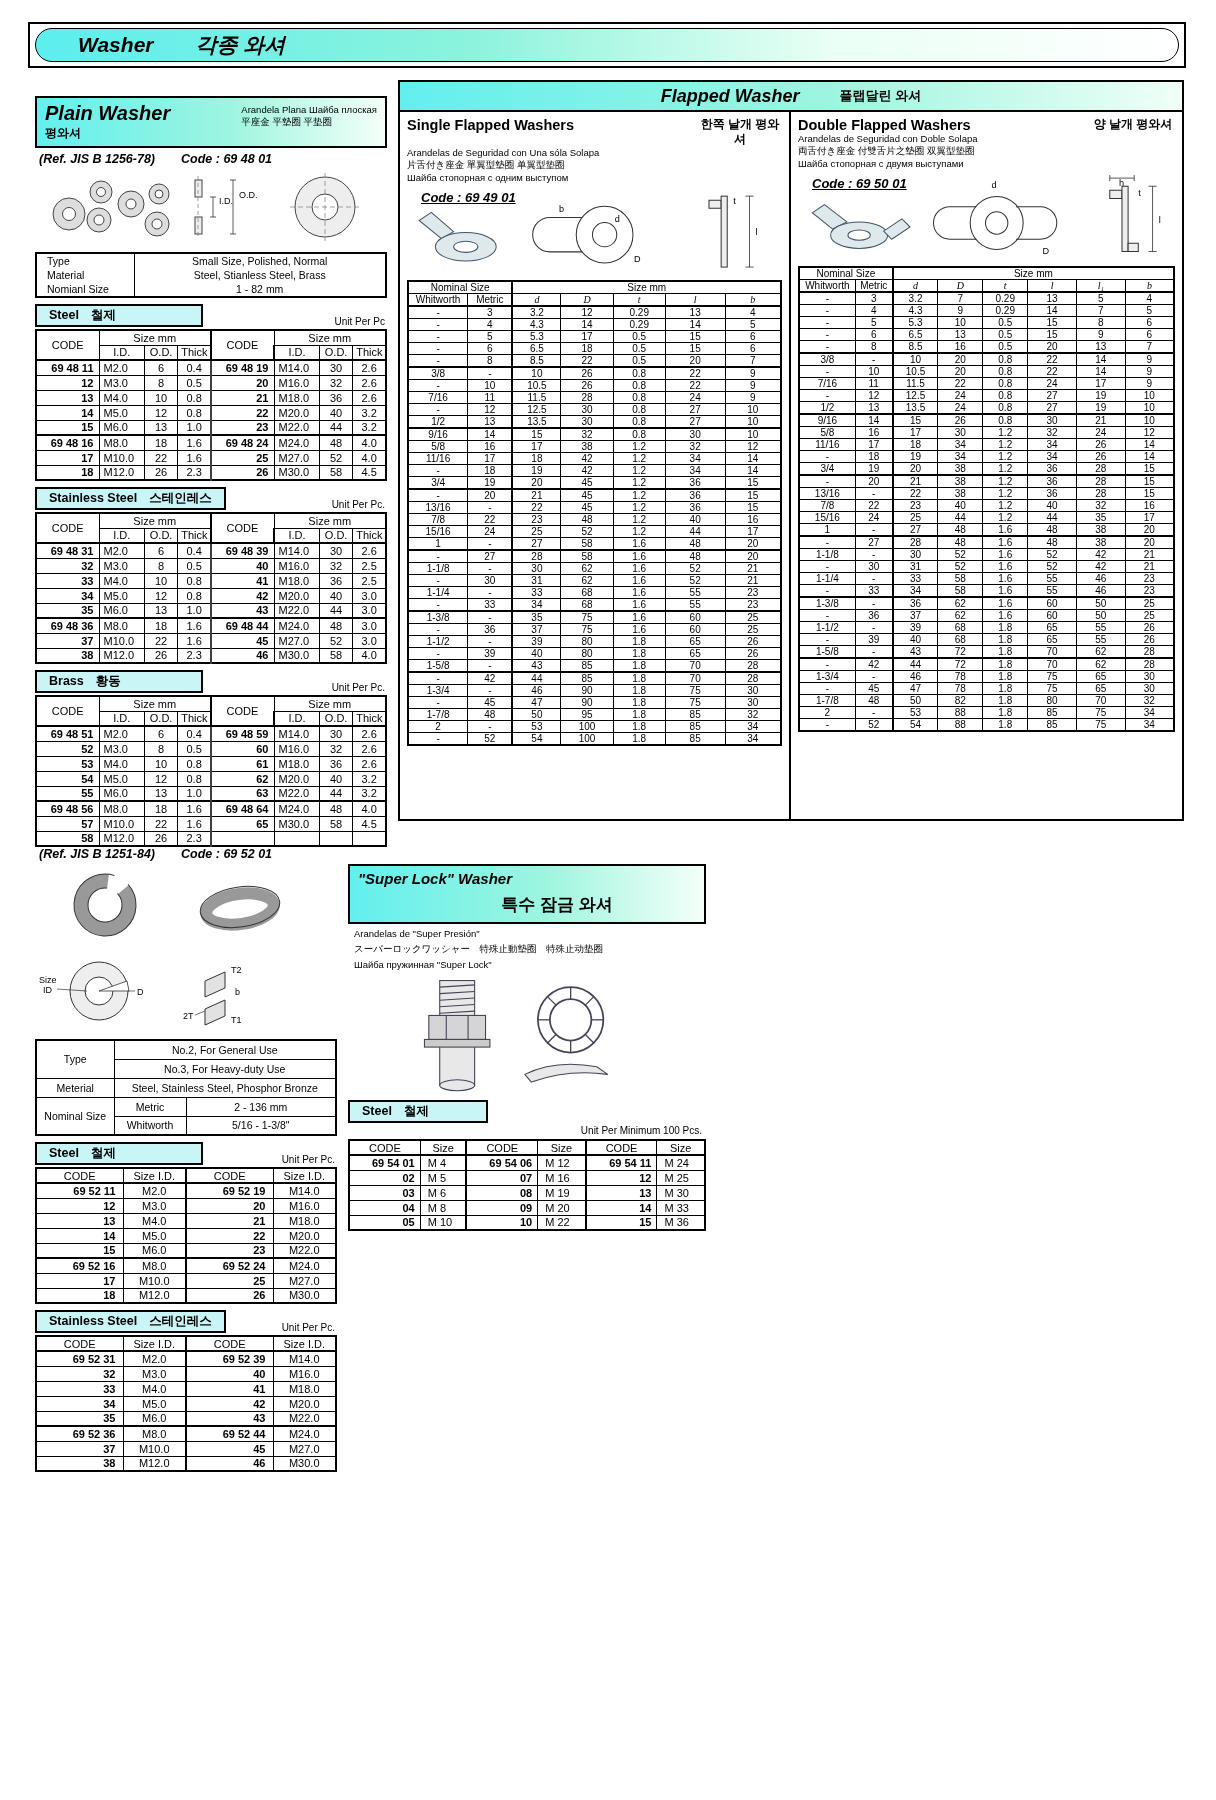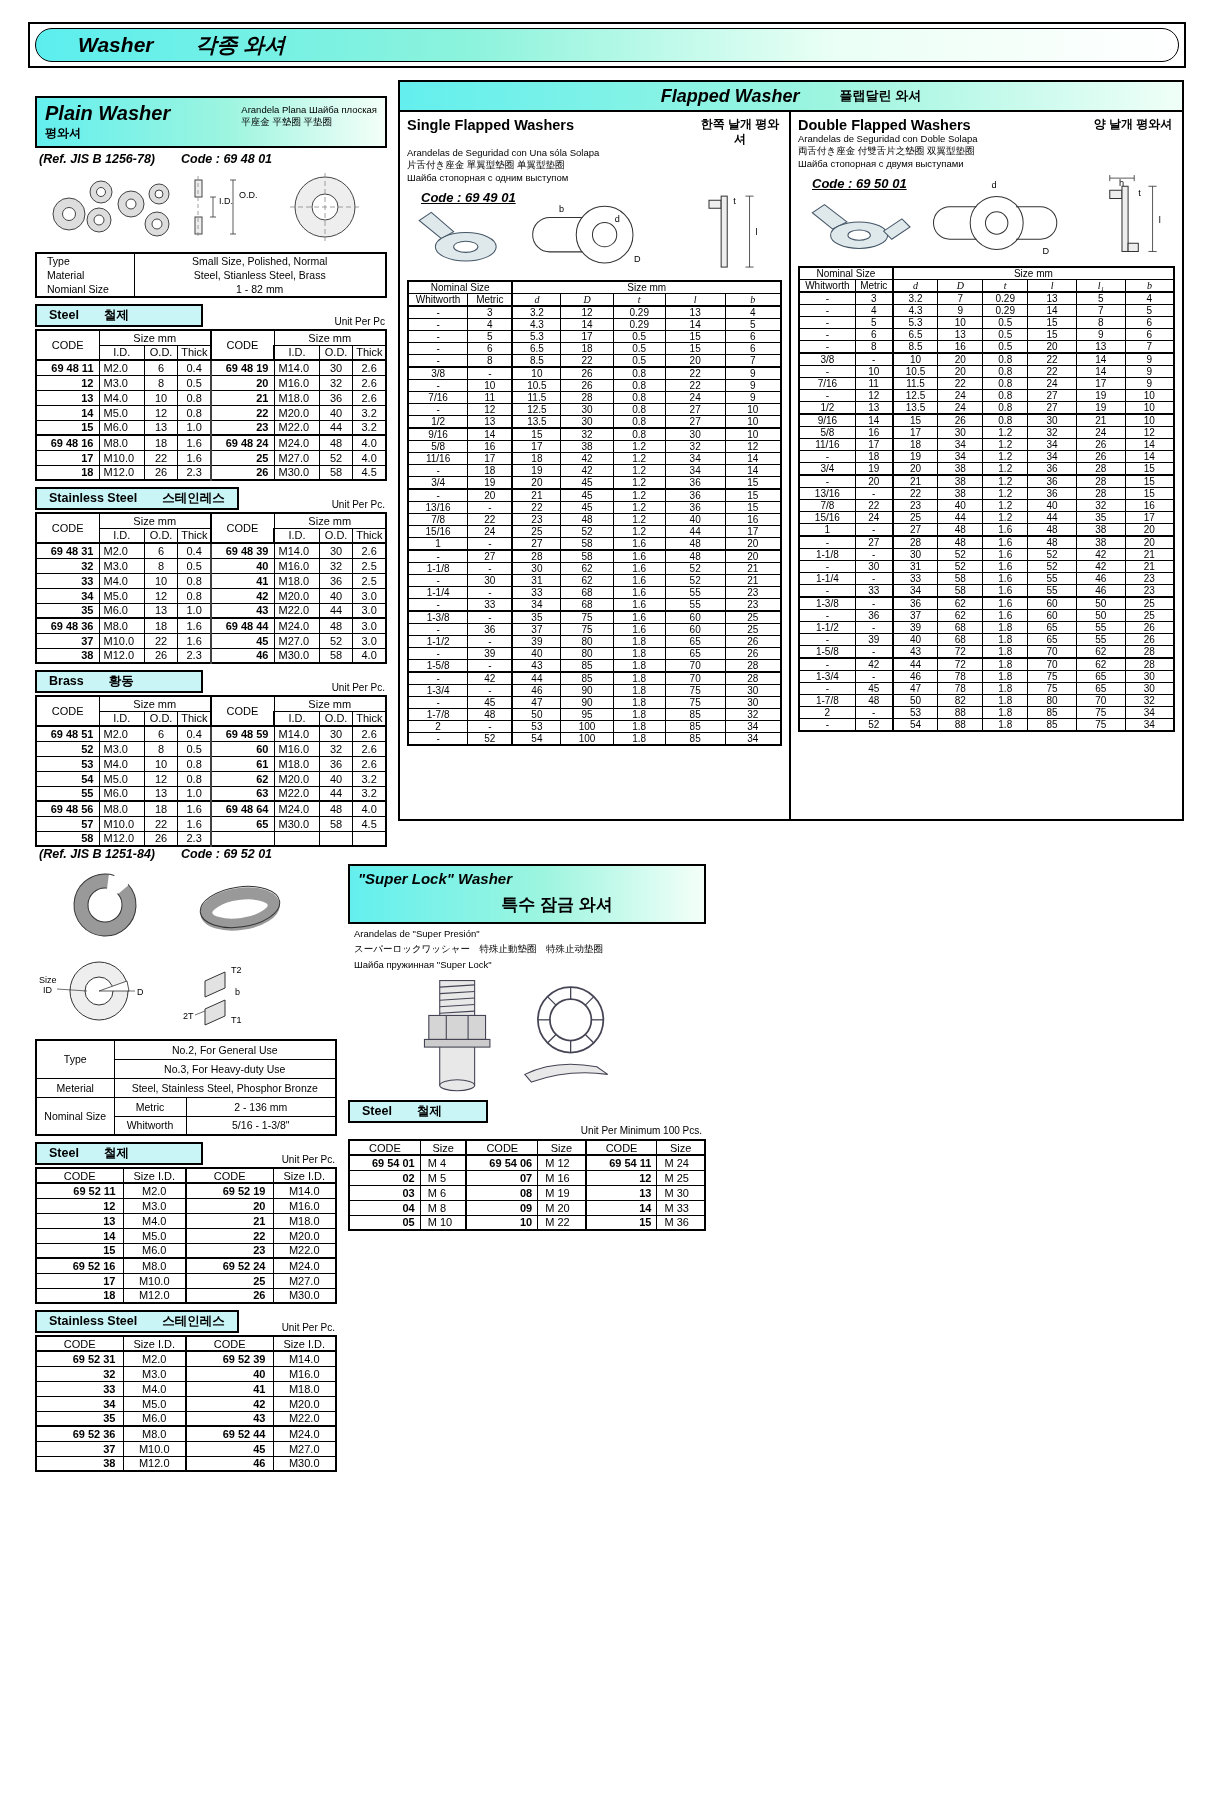--- a/index.html
+++ b/index.html
@@ -21,21 +21,21 @@
   .sec-title { font-style:italic; font-weight:bold; font-size:20px; }
   .sec-title-sm { font-style:italic; font-weight:bold; font-size:15px; }
   .kr-sub { font-weight:bold; font-size:12px; }
   .tiny { font-size:9.5px; line-height:1.3; }
   .ref-line { font-style:italic; font-weight:bold; font-size:12.5px; margin:4px 0 2px 4px; }
   .ref-line span + span { margin-left:26px; }
 
   .chip-row { display:flex; justify-content:space-between; align-items:flex-end; margin:6px 0 2px 0; }
   .chip { border:2px solid #000; background:#c9f5f7; font-weight:bold; font-size:12.5px;
     padding:1px 12px; min-width:168px; }
-  .chip .chip-kr { margin-left:25px; }
+  .chip .chip-kr { margin-left:12px; }
   .unit { font-size:10px; padding-right:2px; }
 
   table { border-collapse:collapse; table-layout:fixed; width:100%; }
   .dtab { border:2px solid #000; }
   .dtab th, .dtab td { border:1px solid #000; font-size:11px; padding:0 3px;
     height:15px; white-space:nowrap; overflow:hidden; text-align:center; font-weight:normal; }
   .dtab tbody.grp tr:first-child td { border-top:2px solid #000; }
   .vsep { border-left:2px solid #000 !important; }
   .dim { font-family:"Liberation Serif", serif; font-style:italic; }
 

